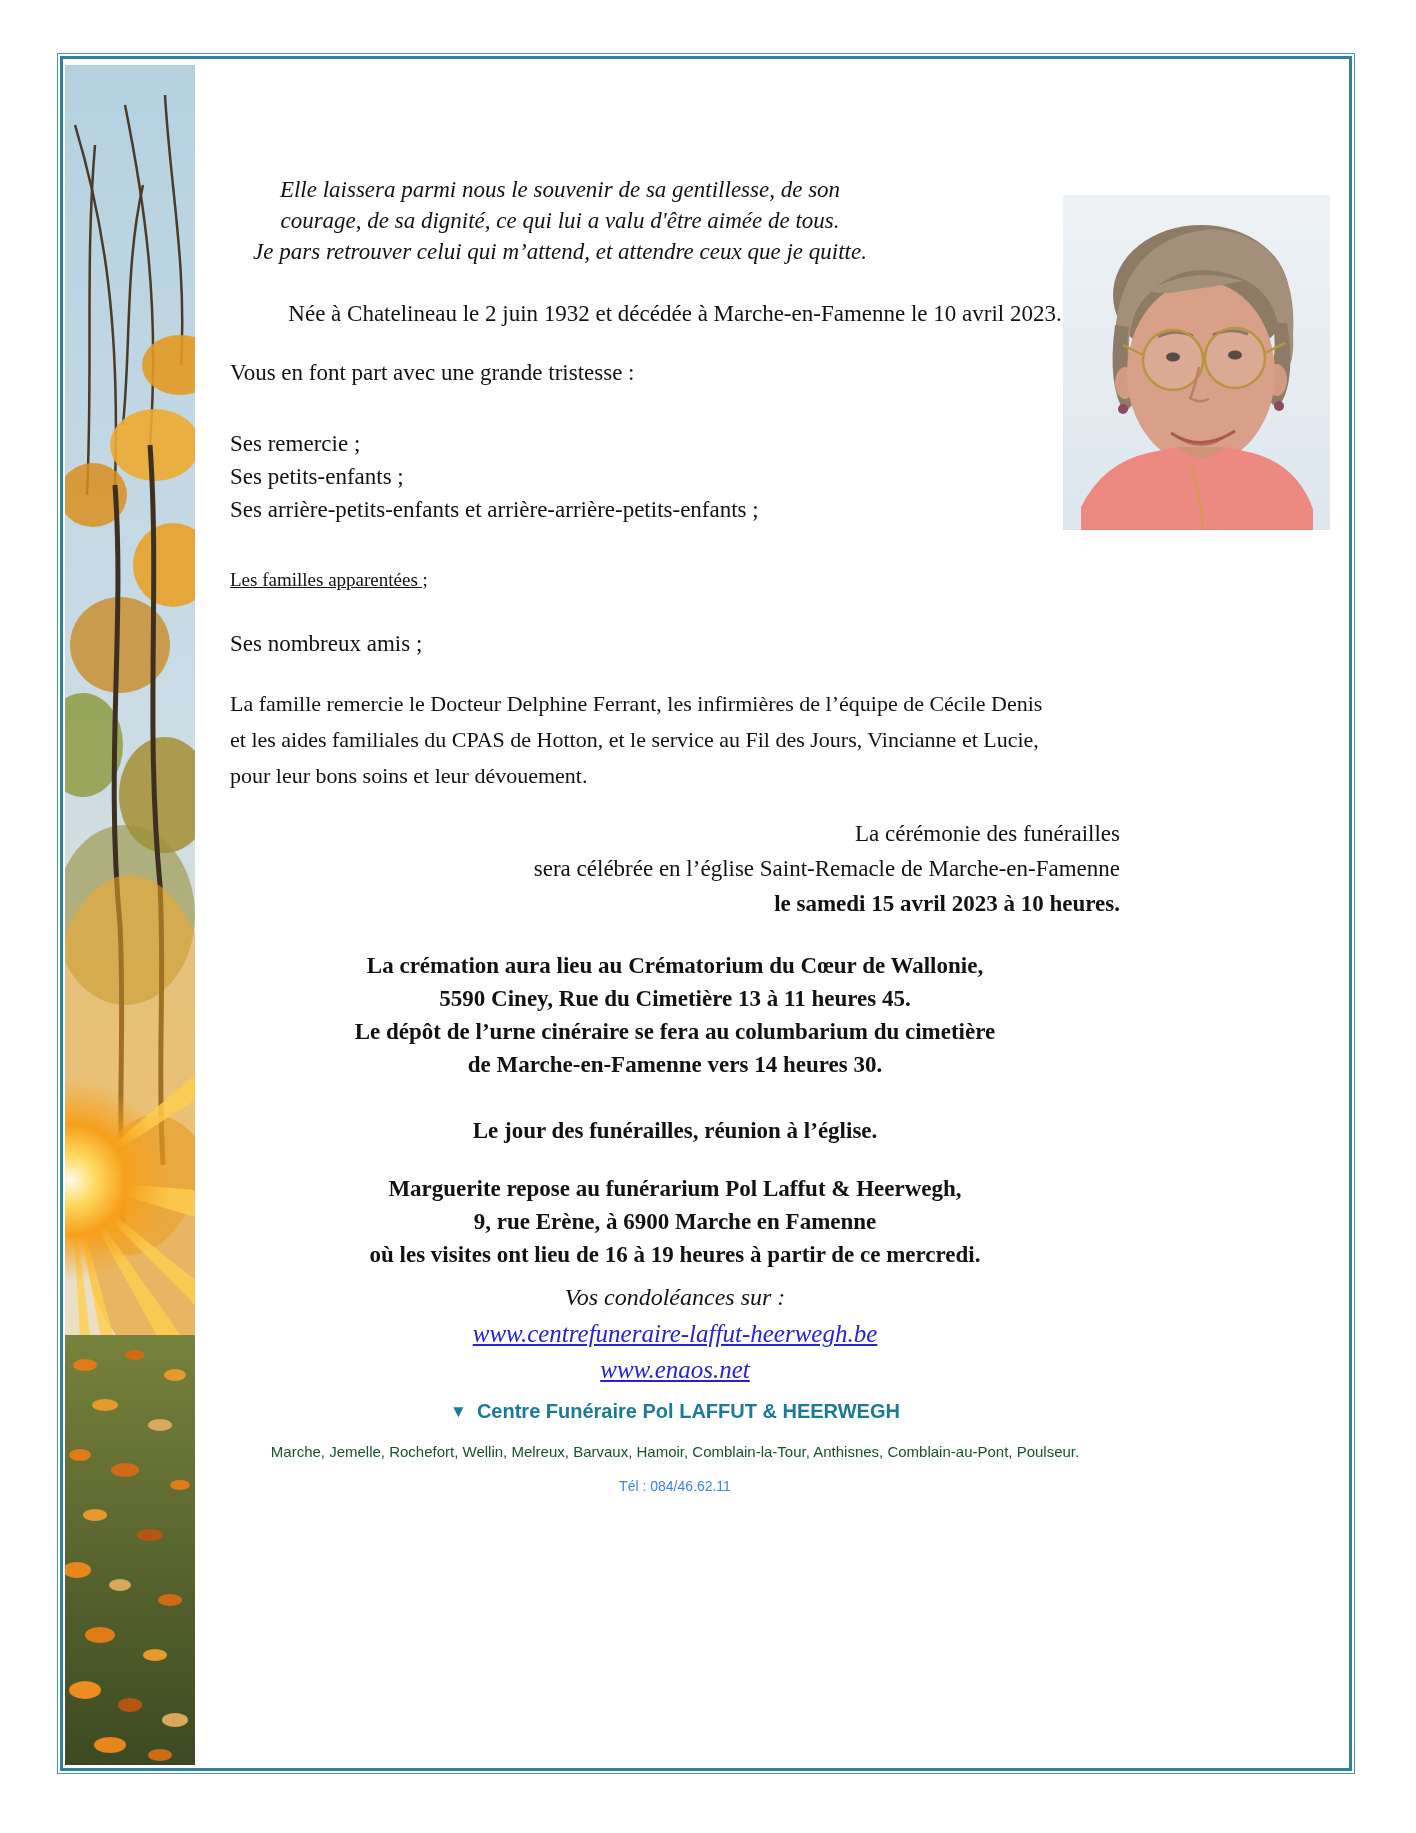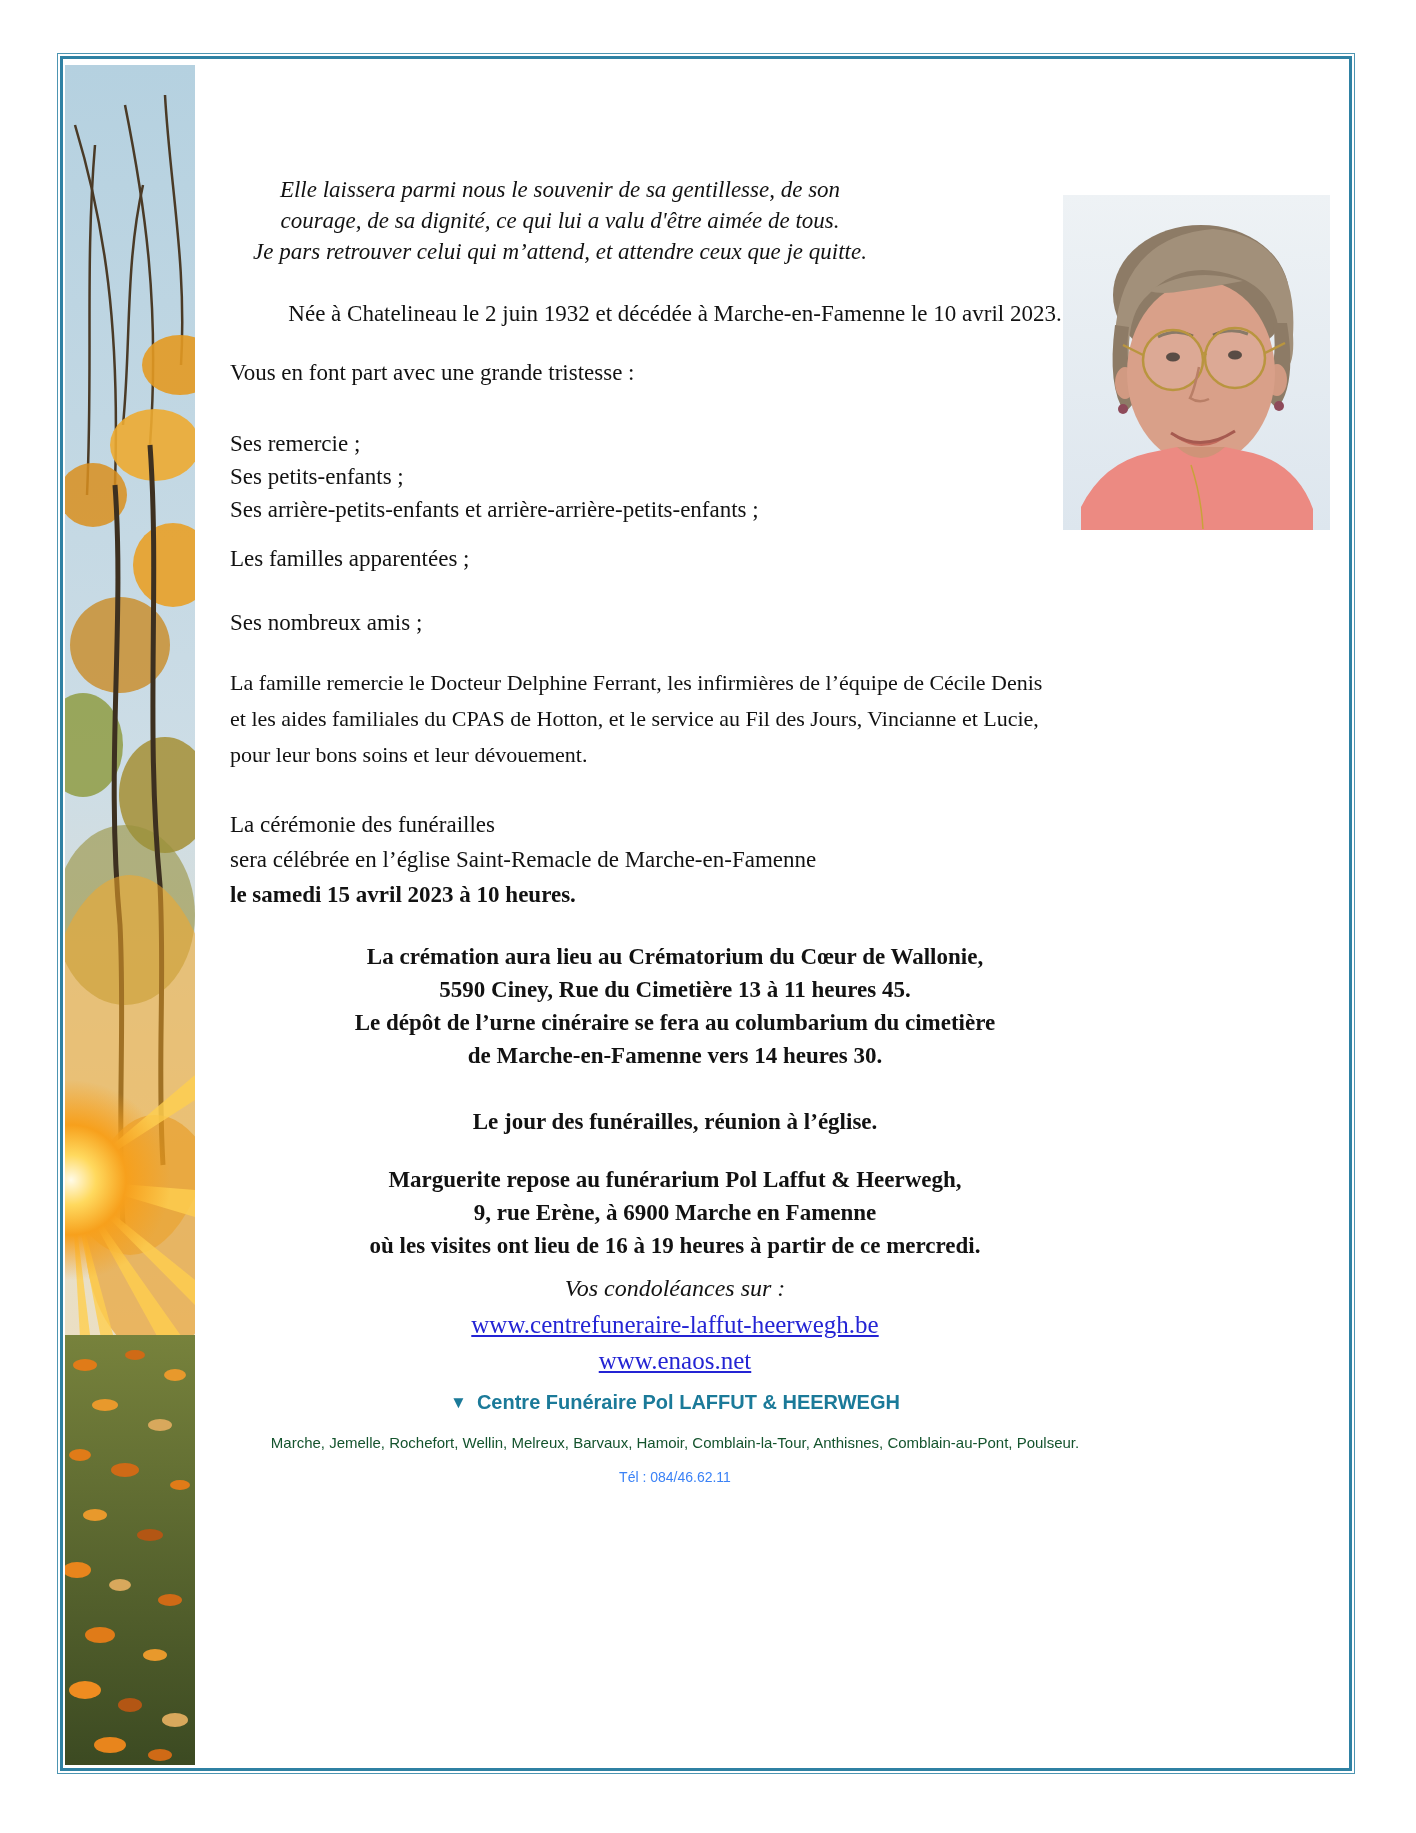--- a/index.html
+++ b/index.html
@@ -31,32 +31,32 @@
     margin-top:166px; width:660px; text-align:center;
     font-style:italic; font-size:23px; line-height:31px;
   }
   .title-block { margin-top:104px; width:660px; text-align:center; font-weight:bold; }
   .title-main { font-size:45px; line-height:58px; }
   .title-sub  { font-size:34px; line-height:48px; }
 
   .vital    { margin-top:30px; text-align:center; font-size:23px; line-height:33px; }
   .announce { margin-top:26px; font-size:23px; line-height:33px; }
   .list     { margin-top:38px; font-size:23px; line-height:33px; }
-  .fam      { margin-top:16px; font-size:23px; line-height:33px; }
+  .fam      { margin-top:37px; font-size:19px; line-height:33px;text-decoration:underline; }
   .friends  { margin-top:31px; font-size:23px; line-height:33px; }
   .thanks   { margin-top:26px; font-size:22px; line-height:36px; }
 
-  .ceremony  { margin-top:34px; text-align:left; font-size:23px; line-height:35px; }
+  .ceremony  { margin-top:22px; text-align:right; font-size:23px; line-height:35px; }
   .cremation { margin-top:28px; text-align:center; font-size:23px; line-height:33px; font-weight:bold; }
   .reunion   { margin-top:33px; text-align:center; font-size:23px; line-height:33px; font-weight:bold; }
   .repose    { margin-top:25px; text-align:center; font-size:23px; line-height:33px; font-weight:bold; }
   .bold { font-weight:bold; }
 
   .condo { margin-top:10px; text-align:center; font-style:italic; font-size:24px; line-height:32px; }
-  .links { margin-top:3px; text-align:center; font-size:25px; line-height:36px; }
+  .links { margin-top:3px; text-align:center; font-style:italic; font-size:25px; line-height:36px; }
   .links a { color:#2424d4; text-decoration:underline; cursor:pointer; }
 
   .brand {
     margin-top:10px; text-align:center;
     font-family:"Liberation Sans","DejaVu Sans",sans-serif;
     font-weight:bold; font-size:20px; line-height:26px; color:#1b7a99;
   }
   .brand .tri { font-size:17px; margin-right:10px; position:relative; top:-1px; }
   .towns {
     margin-top:16px; text-align:center;

